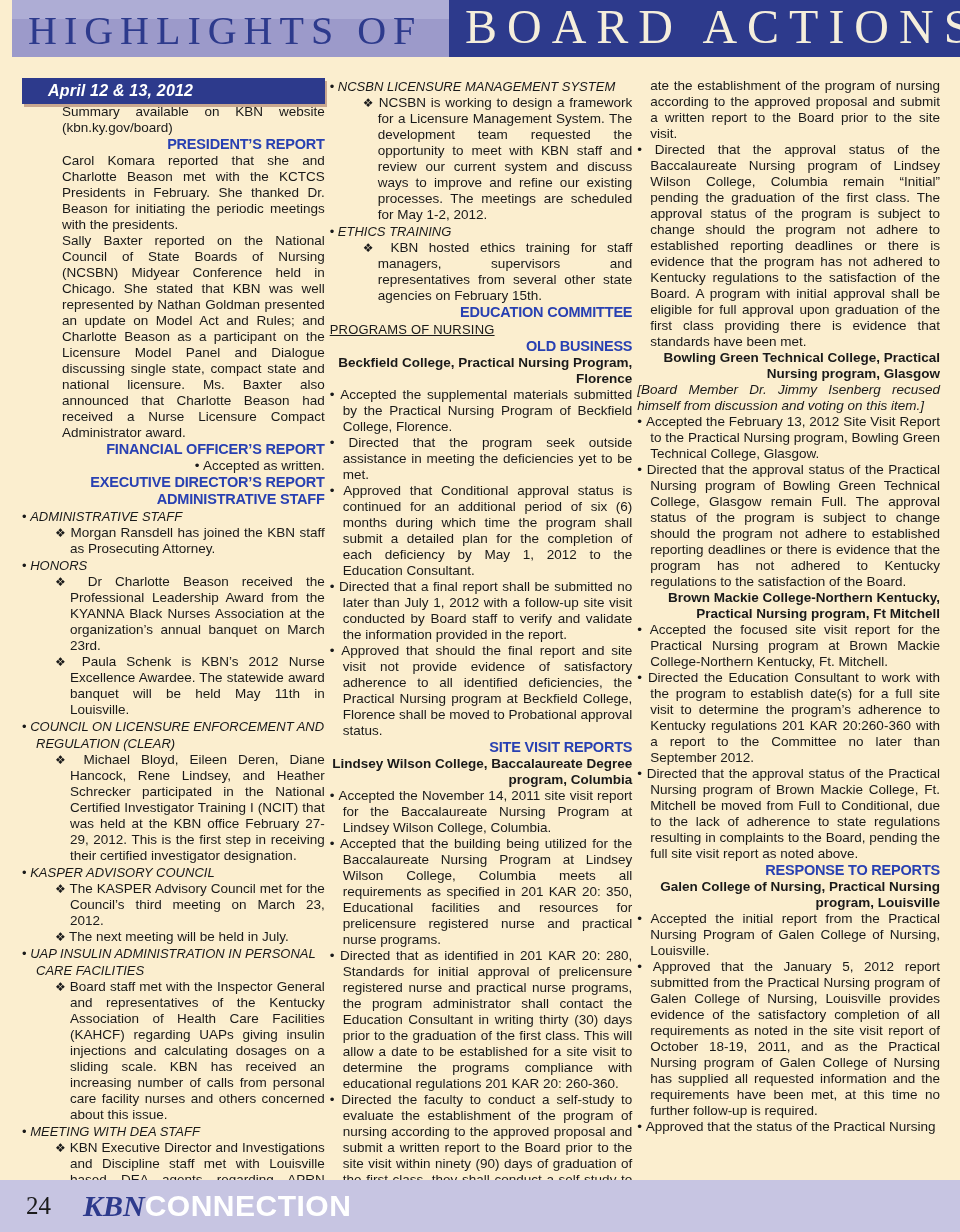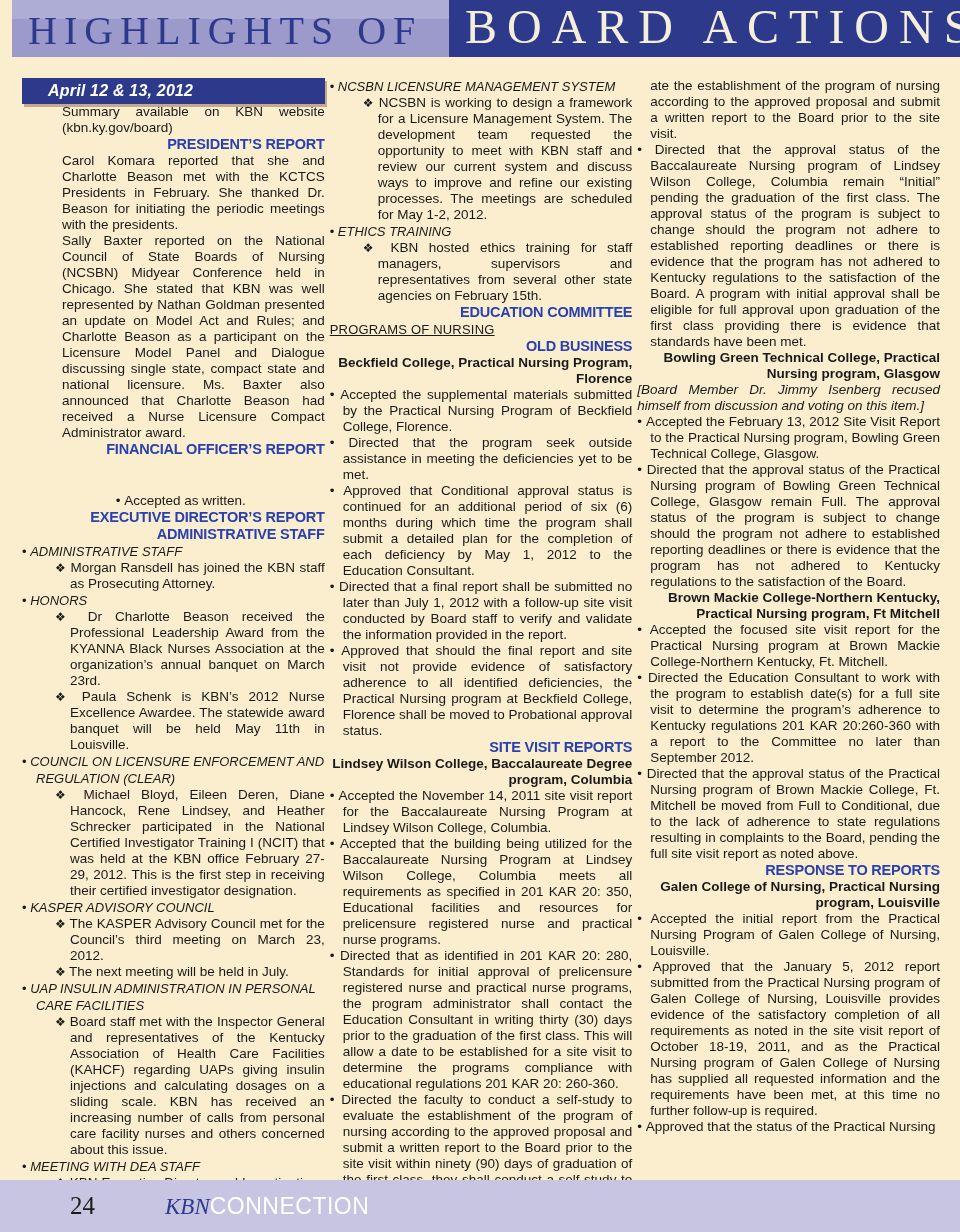--- a/index.html
+++ b/index.html
@@ -24,35 +24,35 @@
 
   .date-badge{background:#2d3a8c;color:#ffffff;font-style:italic;font-weight:bold;font-size:16px;
         height:26px;line-height:26px;padding-left:26px;margin:2px 12px 13px -14px;
         letter-spacing:.2px;box-shadow:2px 3px 0 rgba(150,95,80,.5);}
 
   .h{color:#2840b2;font-weight:bold;font-size:14.5px;line-height:17px;letter-spacing:-.2px;text-align:right;}
   .subh{font-size:13px;line-height:17px;letter-spacing:.2px;text-decoration:underline;}
   .p{text-align:justify;margin-left:40px;}
   .b{padding-left:13px;text-indent:-13px;text-align:justify;}
   .b::before{content:"\2022\00a0";}
-  .b2{padding-left:28px;text-indent:-13px;text-align:center;margin-top:35px;}
+  .b2{padding-left:28px;text-indent:-13px;text-align:right;}
   .b2::before{content:"\2022\00a0";}
   .bi{padding-left:14px;text-indent:-14px;font-style:italic;font-size:13px;line-height:17px;}
   .bi::before{content:"\2022\00a0";font-style:normal;}
   .s{padding-left:48px;text-indent:-15px;text-align:justify;}
   .s::before{content:"\2756\00a0";font-size:12px;}
   .bh{font-weight:bold;text-align:right;}
   .in{font-style:italic;text-align:justify;}
   .cont{padding-left:13px;text-align:justify;}
 
   
   .footer{position:absolute;left:0;bottom:0;width:960px;height:52px;background:#c7c5e2;
         display:flex;align-items:center;}
-  .page-num{font-family:"Liberation Serif",serif;font-size:25px;color:#1b1b1b;margin-left:70px;}
-  .brand{margin-left:70px;font-size:23px;font-weight:normal;white-space:nowrap;}
+  .page-num{font-family:"Liberation Serif",serif;font-size:25px;color:#1b1b1b;margin-left:26px;}
+  .brand{margin-left:32px;font-size:30px;font-weight:bold;white-space:nowrap;}
   .brand-kbn{font-family:"Liberation Serif",serif;font-style:italic;color:#2d3a8c;}
   .brand-rest{color:#ffffff;letter-spacing:.5px;}
 </style>
 </head>
 <body>
 
 <div class="page">
 
   <div class="banner">
     <div class="banner-left">

